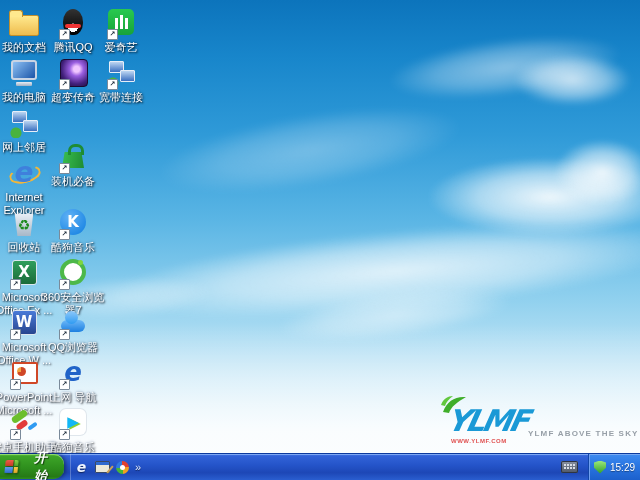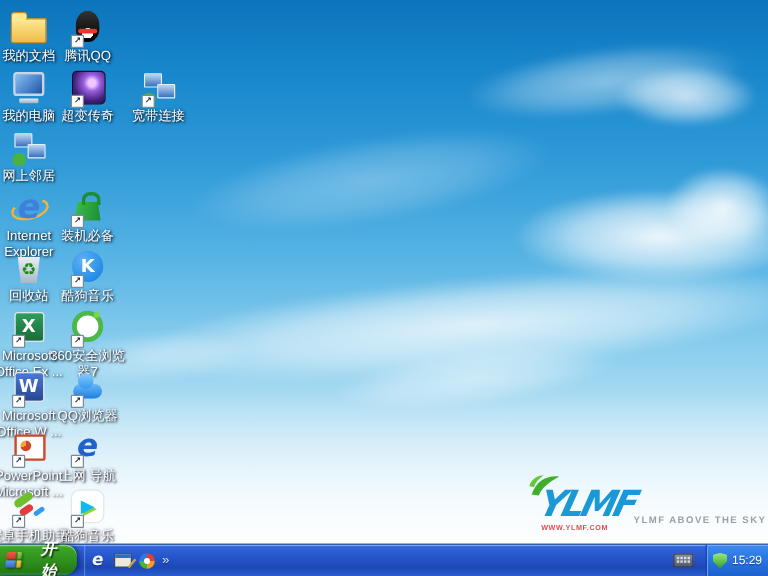--- a/index.html
+++ b/index.html
@@ -149,44 +149,48 @@
   <div class="haze"></div>
 
   <div class="cell" style="left:-10px;top:6px">
     <div class="g g-folder"></div>
     <div class="lbl">我的文档</div>
   </div>
   <div class="cell sc" style="left:39px;top:6px">
     <div class="g g-qq"></div>
     <div class="lbl">腾讯QQ</div>
   </div>
+  <div class="cell sc" style="left:87px;top:6px">
+    <div class="g g-iqiyi"></div>
+    <div class="lbl">爱奇艺</div>
+  </div>
 
   <div class="cell" style="left:-10px;top:56px">
     <div class="g g-pc"></div>
     <div class="lbl">我的电脑</div>
   </div>
   <div class="cell sc" style="left:39px;top:56px">
     <div class="g g-game1"></div>
     <div class="lbl">超变传奇</div>
   </div>
-  <div class="cell sc" style="left:98px;top:56px">
+  <div class="cell sc" style="left:87px;top:56px">
     <div class="g g-net"></div>
     <div class="lbl">宽带连接</div>
   </div>
 
   <div class="cell" style="left:-10px;top:106px">
     <div class="g g-net"></div>
     <div class="lbl">网上邻居</div>
   </div>
 
   <div class="cell" style="left:-10px;top:156px">
     <div class="g g-ie">e</div>
     <div class="lbl">Internet Explorer</div>
   </div>
-  <div class="cell sc" style="left:39px;top:156px">
+  <div class="cell sc" style="left:39px;top:140px">
     <div class="g g-bag"></div>
     <div class="lbl">装机必备</div>
   </div>
 
   <div class="cell" style="left:-10px;top:206px">
     <div class="g g-recycle">♻</div>
     <div class="lbl">回收站</div>
   </div>
   <div class="cell sc" style="left:39px;top:206px">
     <div class="g g-kugou">K</div>

